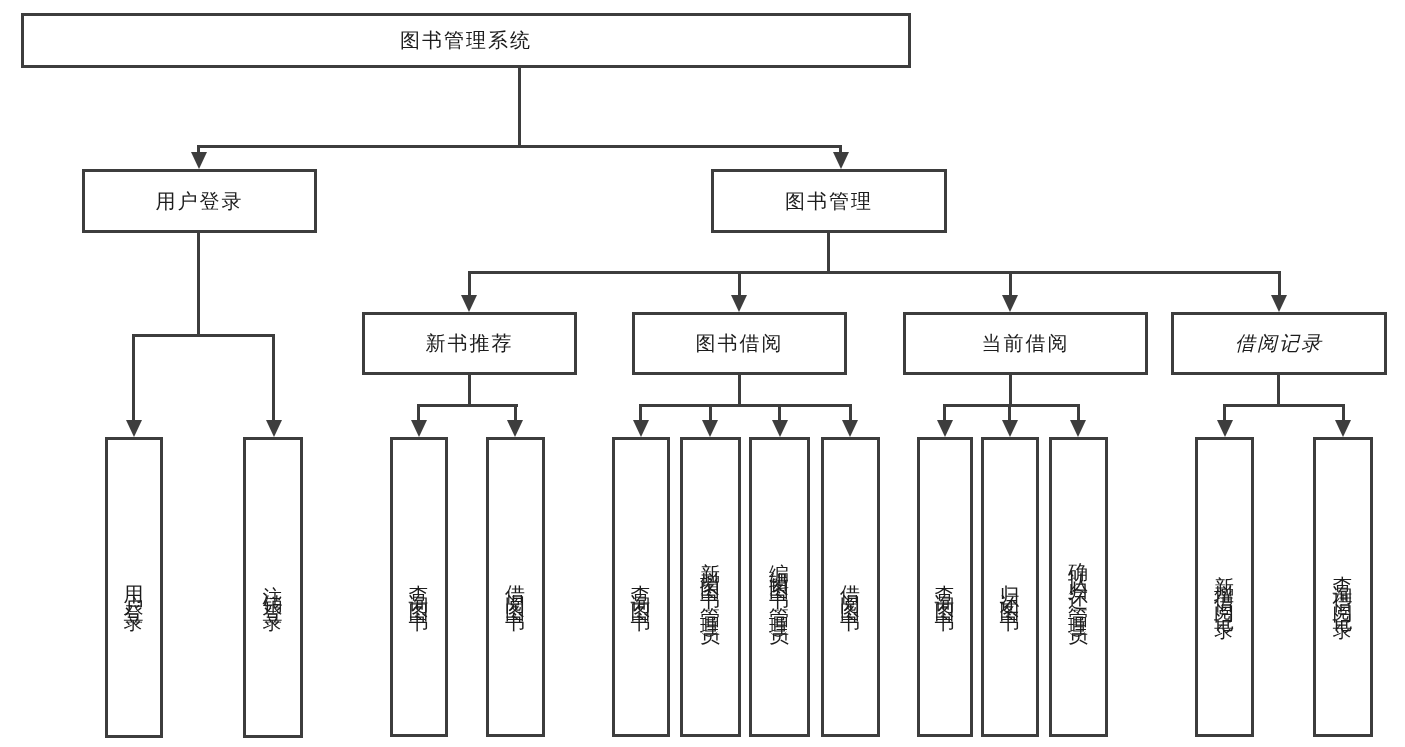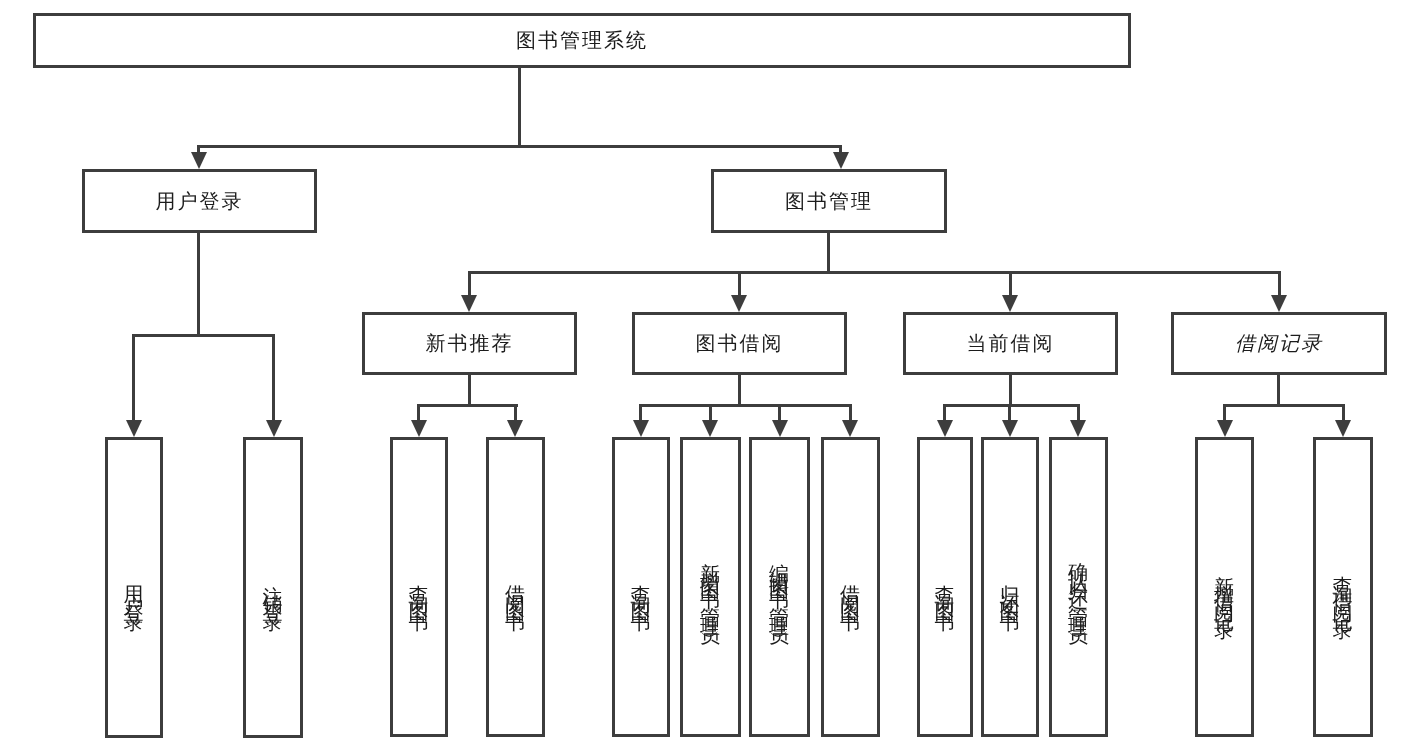--- a/index.html
+++ b/index.html
@@ -33,21 +33,21 @@
     position:absolute; left:1186px; top:716px; z-index:5;
     font-size:19px; letter-spacing:1px; color:var(--watermark);
     text-shadow:0 0 3px #fff, 0 0 6px #fff;
   }
 </style>
 </head>
 <body>
 
 <div class="canvas">
 
-  <div class="node h" style="left:33px;top:13px;width:1098px;height:55px;align-items:center;">
+  <div class="node h" style="left:21px;top:13px;width:890px;height:55px;align-items:center;">
     <span>图书管理系统</span>
   </div>
 
   <div class="ln" style="left:518px;top:68px;width:3px;height:80px;"></div>
   <div class="ln" style="left:197px;top:145px;width:645px;height:3px;"></div>
   <div class="ln" style="left:197px;top:145px;width:3px;height:12px;"></div>
   <div class="ln" style="left:839px;top:145px;width:3px;height:12px;"></div>
   <div class="ah" style="left:191px;top:152px;"></div>
   <div class="ah" style="left:833px;top:152px;"></div>
 
@@ -75,21 +75,21 @@
   <div class="ah" style="left:731px;top:295px;"></div>
   <div class="ah" style="left:1002px;top:295px;"></div>
   <div class="ah" style="left:1271px;top:295px;"></div>
 
   <div class="node h" style="left:362px;top:312px;width:215px;height:63px;">
     <span>新书推荐</span>
   </div>
   <div class="node h" style="left:632px;top:312px;width:215px;height:63px;">
     <span>图书借阅</span>
   </div>
-  <div class="node h" style="left:903px;top:312px;width:215px;height:63px;">
+  <div class="node h" style="left:903px;top:312px;width:245px;height:63px;">
     <span>当前借阅</span>
   </div>
   <div class="node h" style="left:1171px;top:312px;width:216px;height:63px;font-style:italic;">
     <span>借阅记录</span>
   </div>
 
   <div class="ln" style="left:468px;top:375px;width:3px;height:32px;"></div>
   <div class="ln" style="left:417px;top:404px;width:101px;height:3px;"></div>
   <div class="ln" style="left:417px;top:404px;width:3px;height:20px;"></div>
   <div class="ln" style="left:514px;top:404px;width:3px;height:20px;"></div>

